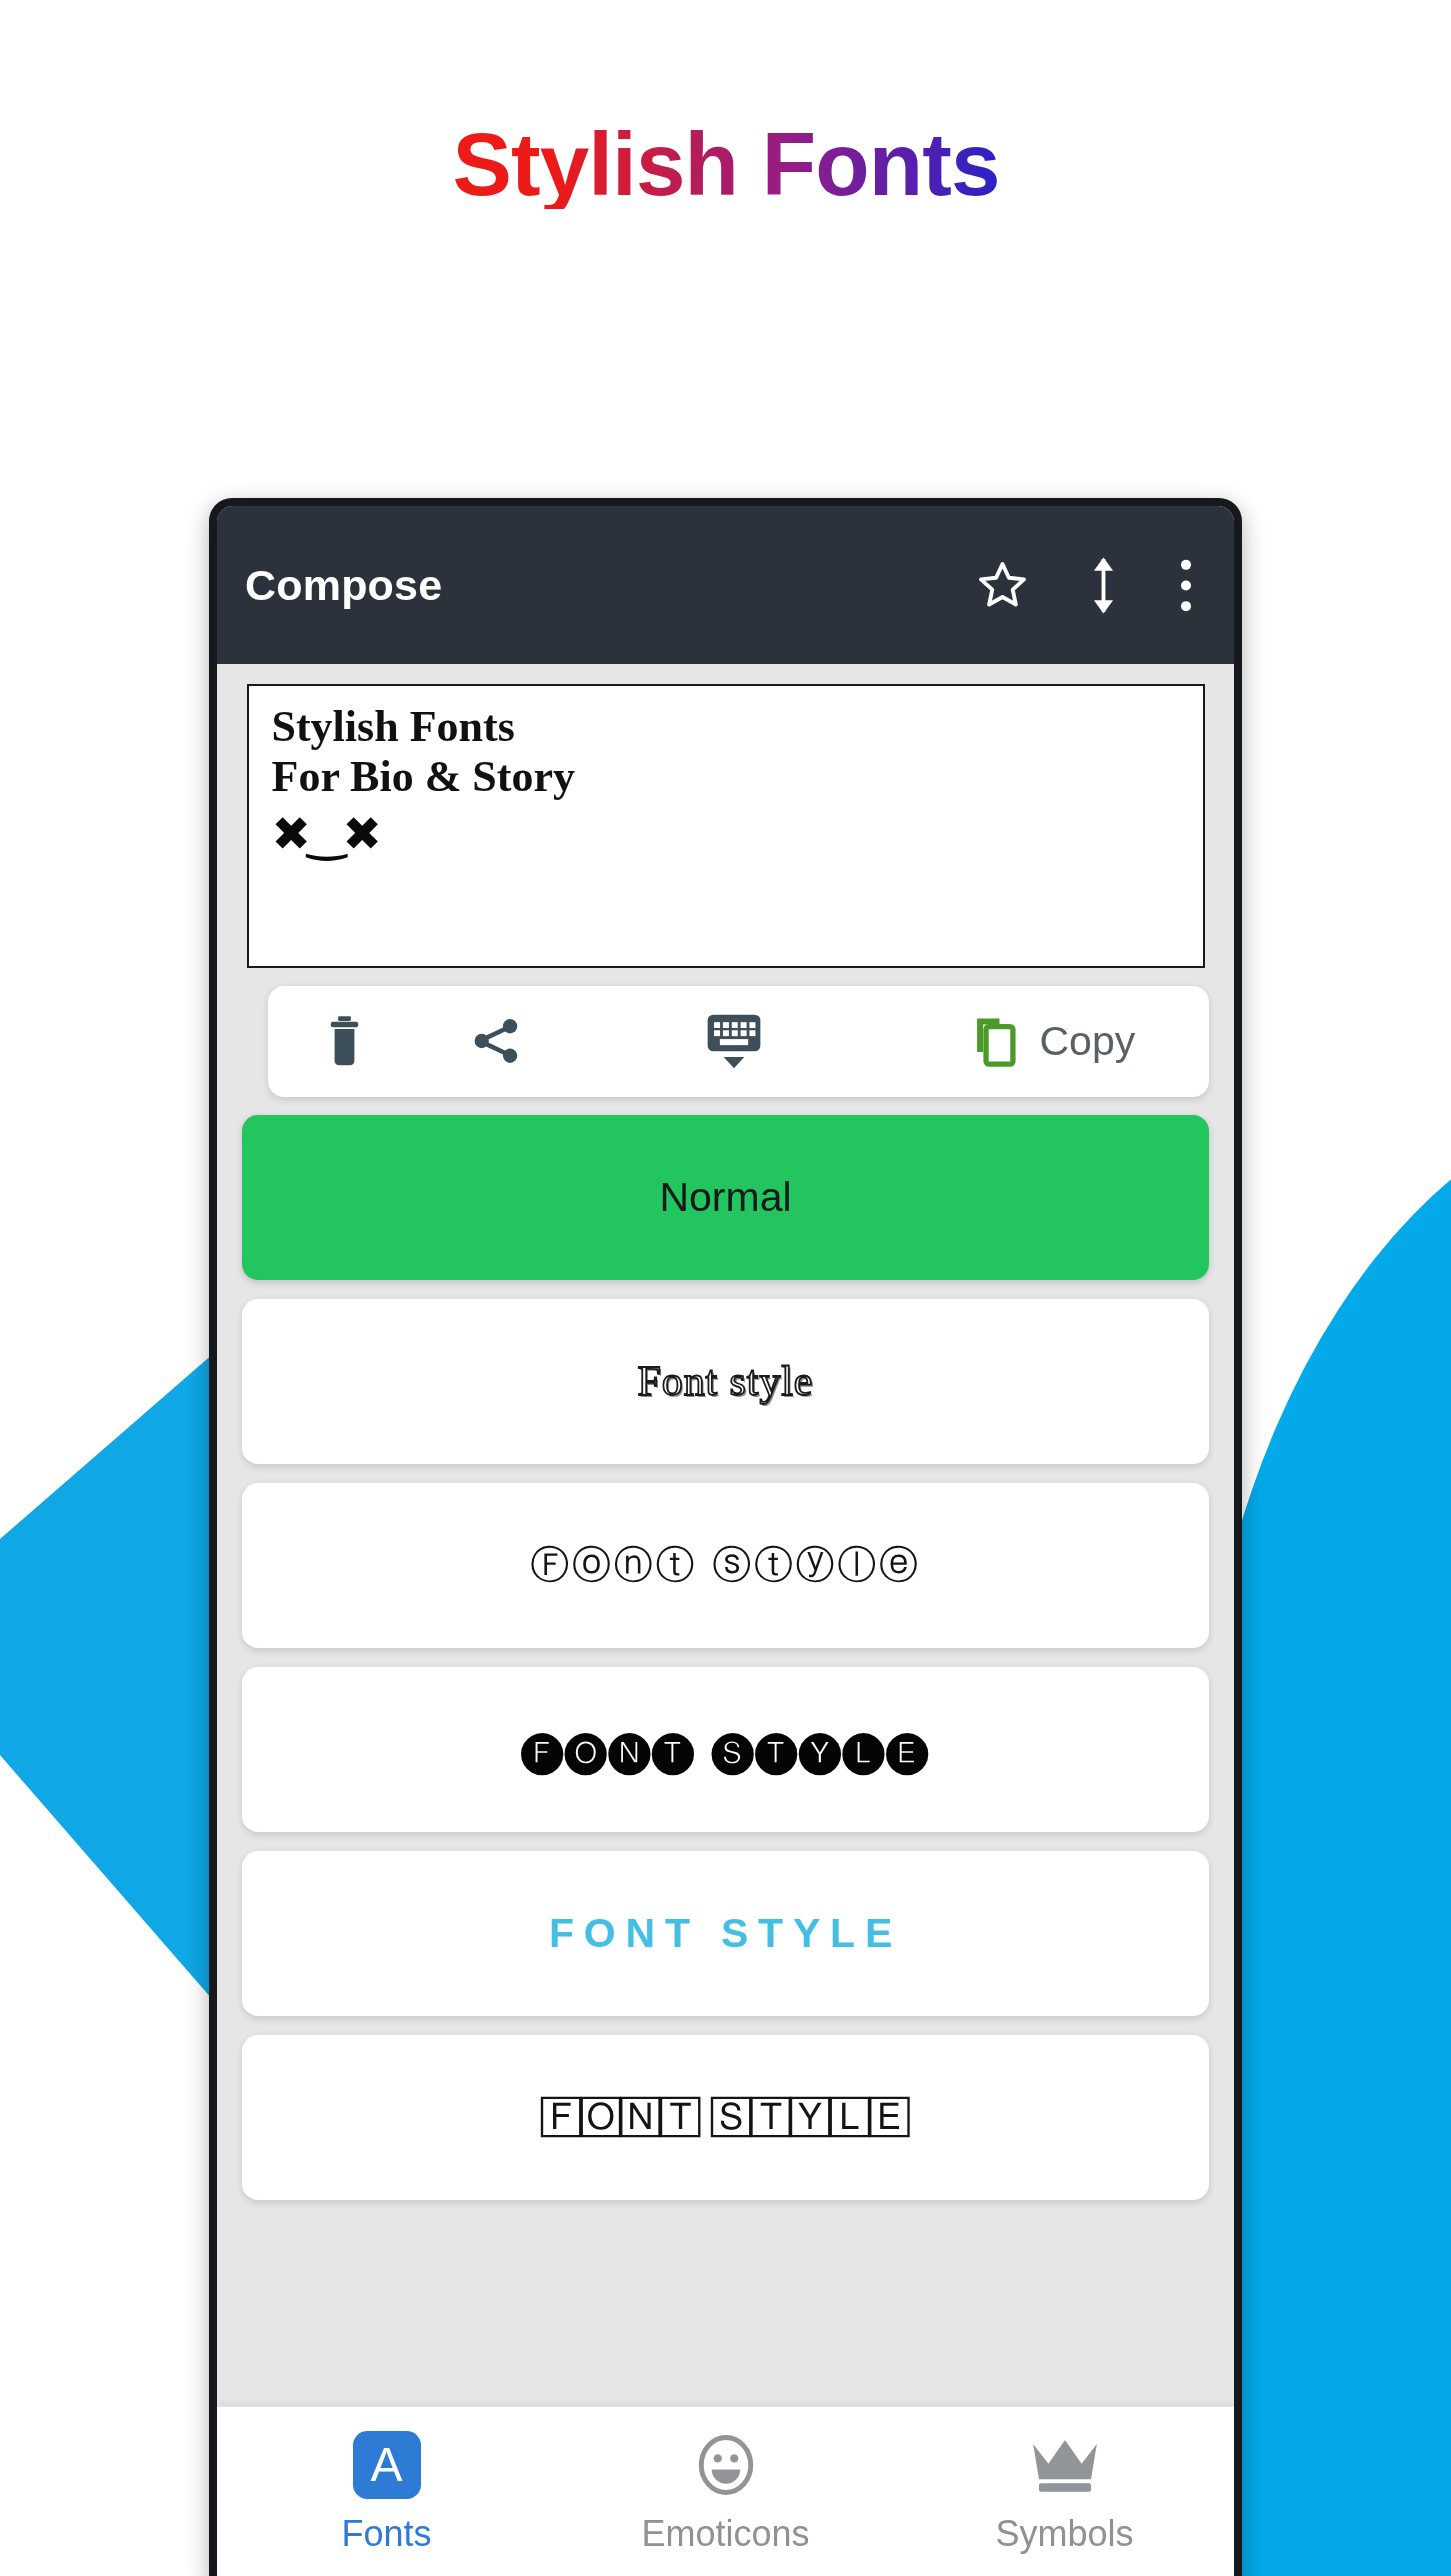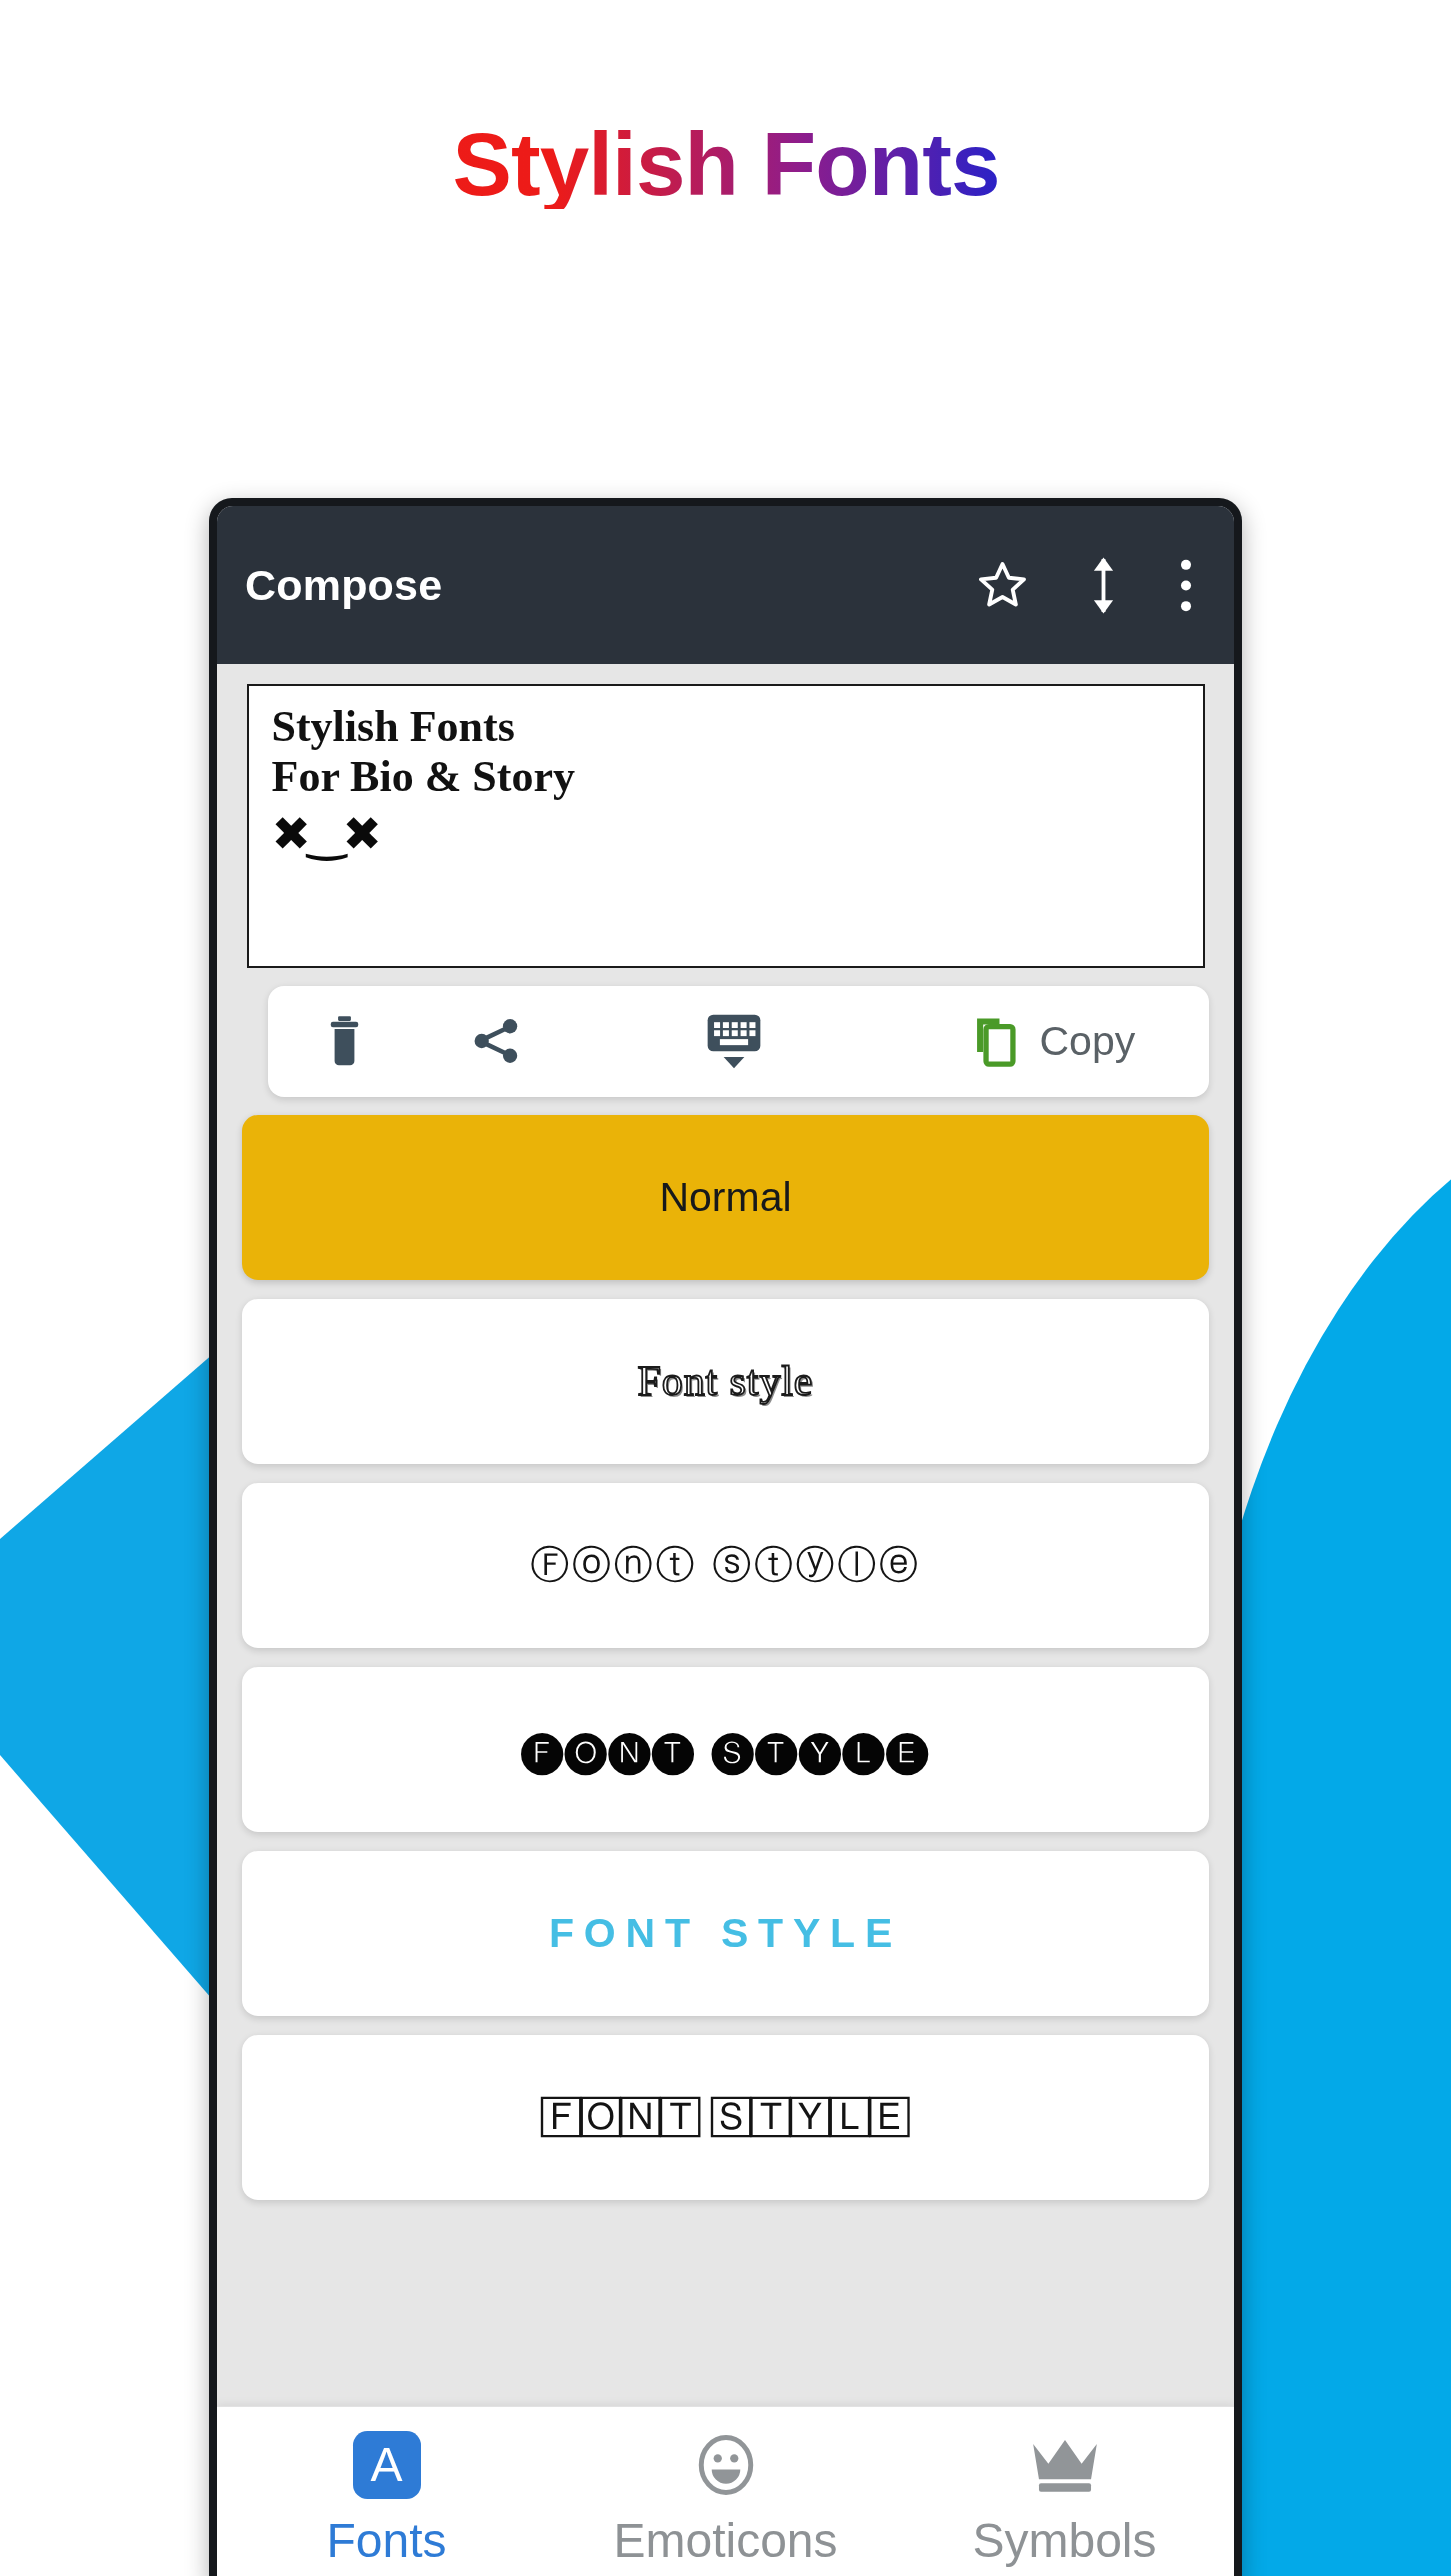--- a/index.html
+++ b/index.html
@@ -97,41 +97,41 @@
   .tb-copy{ width:313px; gap:19.7px; }
   .copy-label{ font-size:41px; color:#5A6166; font-family:"Liberation Sans", sans-serif; }
 
   
   .list{ flex:1 1 auto; padding:18px 25px 0 25px; display:flex; flex-direction:column; gap:19px; overflow:hidden; }
   .card{
     background:#ffffff; border-radius:16px; height:165px; flex:0 0 auto;
     box-shadow:0 2.7px 7.2px rgba(0,0,0,0.13);
     display:flex; align-items:center; justify-content:center;
   }
-  .card.selected{ background:#eab308; box-shadow:0 2.7px 7.2px rgba(0,0,0,0.16); }
+  .card.selected{ background:#22c55e; box-shadow:0 2.7px 7.2px rgba(0,0,0,0.16); }
   .s-normal{ font-size:41px; color:#17191B; font-family:"Liberation Sans", sans-serif; }
   .s-outline{
     font-family:"Liberation Serif", serif; font-size:42px; color:#ffffff;
     -webkit-text-stroke:1.8px #1B1B1B; letter-spacing:0.9px;
     text-shadow:1.8px 1.8px 0 rgba(0,0,0,0.45);
   }
   .s-circled{ font-family:"DejaVu Sans", sans-serif; font-size:39px; color:#141414; letter-spacing:2.7px; }
   .s-negcircled{ font-family:"DejaVu Sans", sans-serif; font-size:41px; color:#050505; letter-spacing:1.8px; font-weight:bold; }
   .s-blue{ font-family:"Liberation Sans", sans-serif; font-size:41px; font-weight:bold; color:#45BEE4; letter-spacing:9.8px; }
   .s-boxed{ font-family:"DejaVu Sans", sans-serif; font-size:36px; color:#141414; letter-spacing:0px; }
 
   
   .bottomnav{
     position:absolute; left:0; right:0; bottom:0; height:176px;
     background:#ffffff; border-top:0.9px solid #E2E2E2;
     display:flex; align-items:flex-start; padding-top:23px;
     box-shadow:0 -1.8px 9px rgba(0,0,0,0.08);
   }
   .nav-item{ flex:1; display:flex; flex-direction:column; align-items:center; gap:12.5px; }
-  .nav-label{ font-size:48px; color:#8E9295; font-family:"Liberation Sans", sans-serif; }
+  .nav-label{ font-size:36px; color:#8E9295; font-family:"Liberation Sans", sans-serif; }
   .nav-item.active .nav-label{ color:#2E7BD6; }
   .fonts-chip{
     width:68px; height:68px; border-radius:14.3px; background:#2E7BD6;
     display:flex; align-items:center; justify-content:center;
     color:#ffffff; font-size:48px; font-weight:normal; line-height:1;
     font-family:"Liberation Sans", sans-serif;
   }
   .nav-ic{ height:70px; display:flex; align-items:center; justify-content:center; }
 </style>
 </head>

